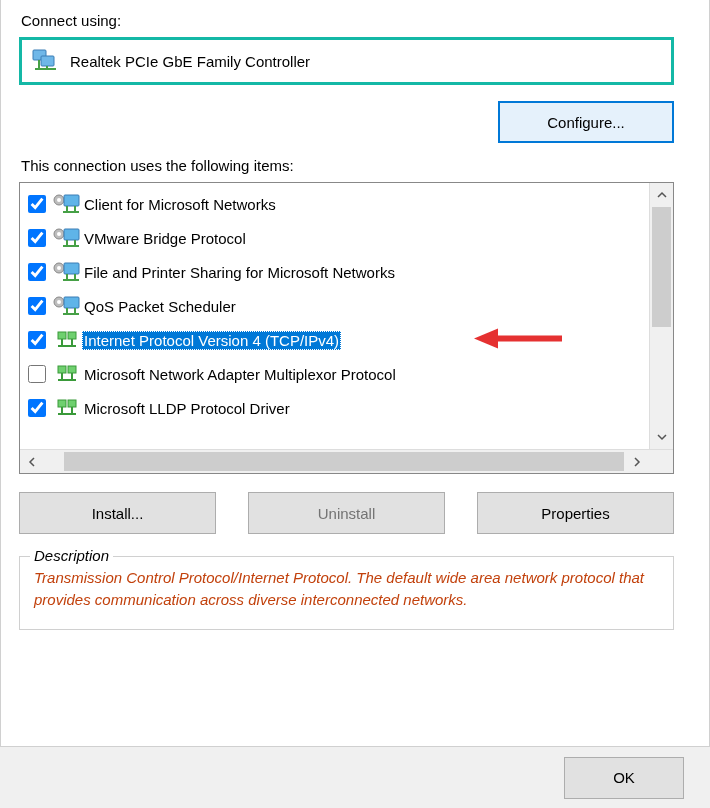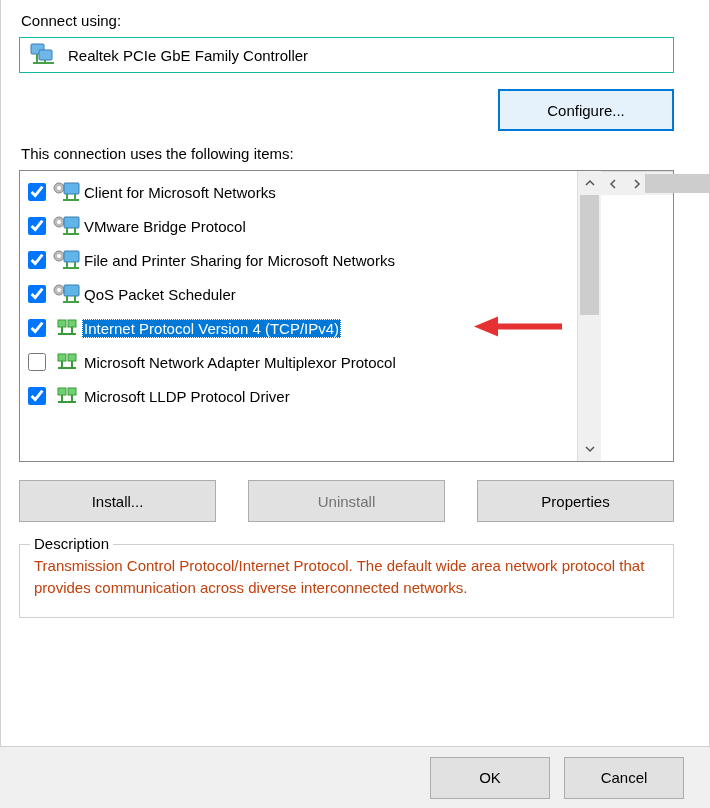--- a/index.html
+++ b/index.html
@@ -16,22 +16,22 @@
       background: #fff;
       border: 1px solid #d0d0d0;
       border-top: none;
       border-bottom: none;
       padding: 2px 35px 12px 18px;
       min-height: 746px;
       position: relative;
     }
     .label-row { margin: 10px 0 8px 2px; }
     .adapter-box {
-      border: 1px solid #14b8a6;
-      height: 36px;
+      border: 3px solid #14b8a6;
+      height: 48px;
       display: flex;
       align-items: center;
       padding: 0 10px;
       background: #fff;
     }
     .adapter-box .adapter-text { margin-left: 10px; }
     .configure-row { text-align: right; margin: 16px 0 6px 0; }
     .win-btn {
       font: inherit;
       background: #e1e1e1;
@@ -42,21 +42,21 @@
       cursor: default;
     }
     .win-btn.focus { border: 2px solid #0078d7; background: #e5f1fb; }
     .win-btn.disabled { color: #737373; }
     .items-label { margin: 14px 0 8px 2px; }
     .listbox {
       border: 1px solid #888;
       height: 292px;
       background: #fff;
       display: flex;
-      flex-direction: row;
+      flex-direction: column;
       position: relative;
     }
     .listbox-inner {
       flex: 1;
       display: flex;
       overflow: hidden;
     }
     .listbox-items {
       flex: 1;
       overflow: hidden;
@@ -104,20 +104,21 @@
     .hscroll .corner { width: 24px; background: #f0f0f0; }
     .btn-row {
       display: flex; gap: 32px; margin-top: 18px;
     }
     .btn-row .win-btn { flex: 1; min-width: 0; }
     .groupbox {
       border: 1px solid #d0d0d0;
       margin-top: 22px;
       padding: 10px 14px 18px 14px;
       position: relative;
+      font-style: italic;
     }
     .groupbox .legend {
       position: absolute;
       top: -10px; left: 10px;
       background: #fff;
       padding: 0 4px;
     }
     .desc-text { line-height: 1.45; color: #c2410c; }
     .footer {
       background: #f0f0f0;
@@ -310,14 +311,13 @@
 
   <div class="groupbox">
     <span class="legend">Description</span>
     <div class="desc-text">Transmission Control Protocol/Internet Protocol. The default wide area network protocol that provides communication across diverse interconnected networks.</div>
   </div>
 
 </div>
 
 <div class="footer">
   <button class="win-btn" style="min-width:120px;">OK</button>
-  <button class="win-btn" style="min-width:120px;">Cancel</button>
 </div>
 
 </body></html>

